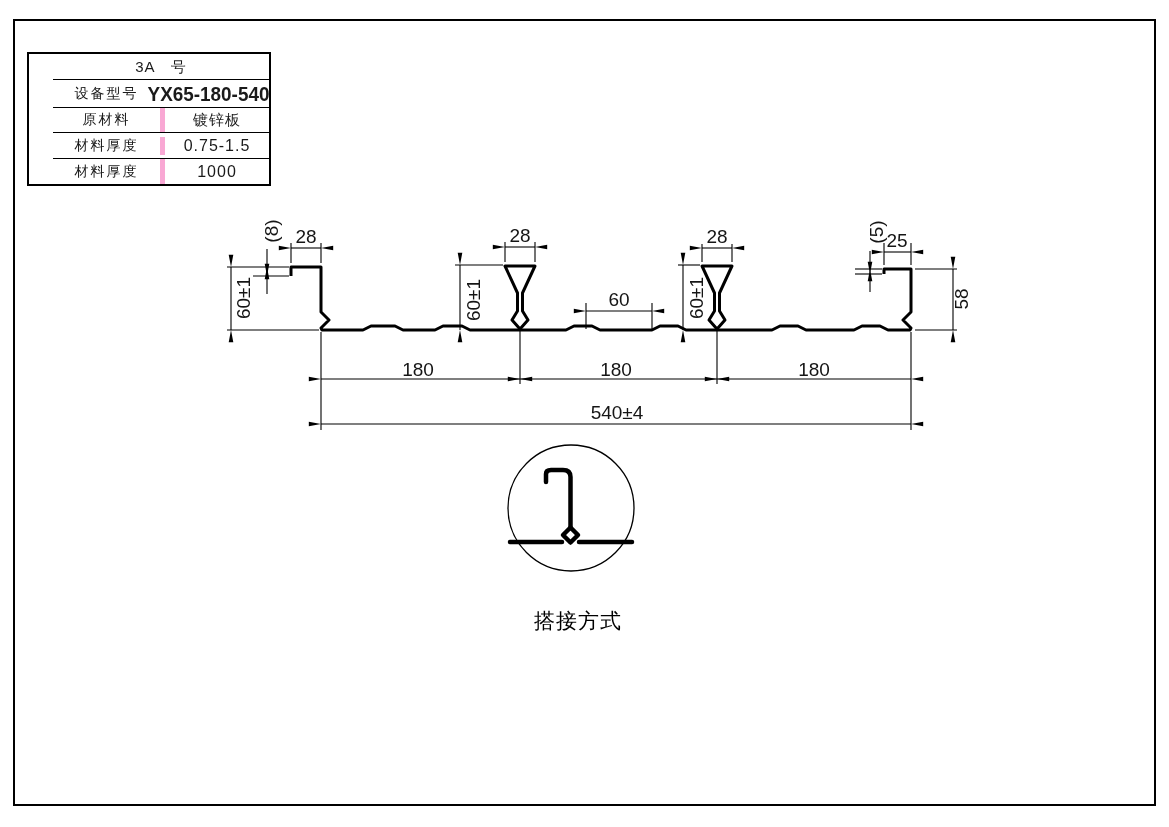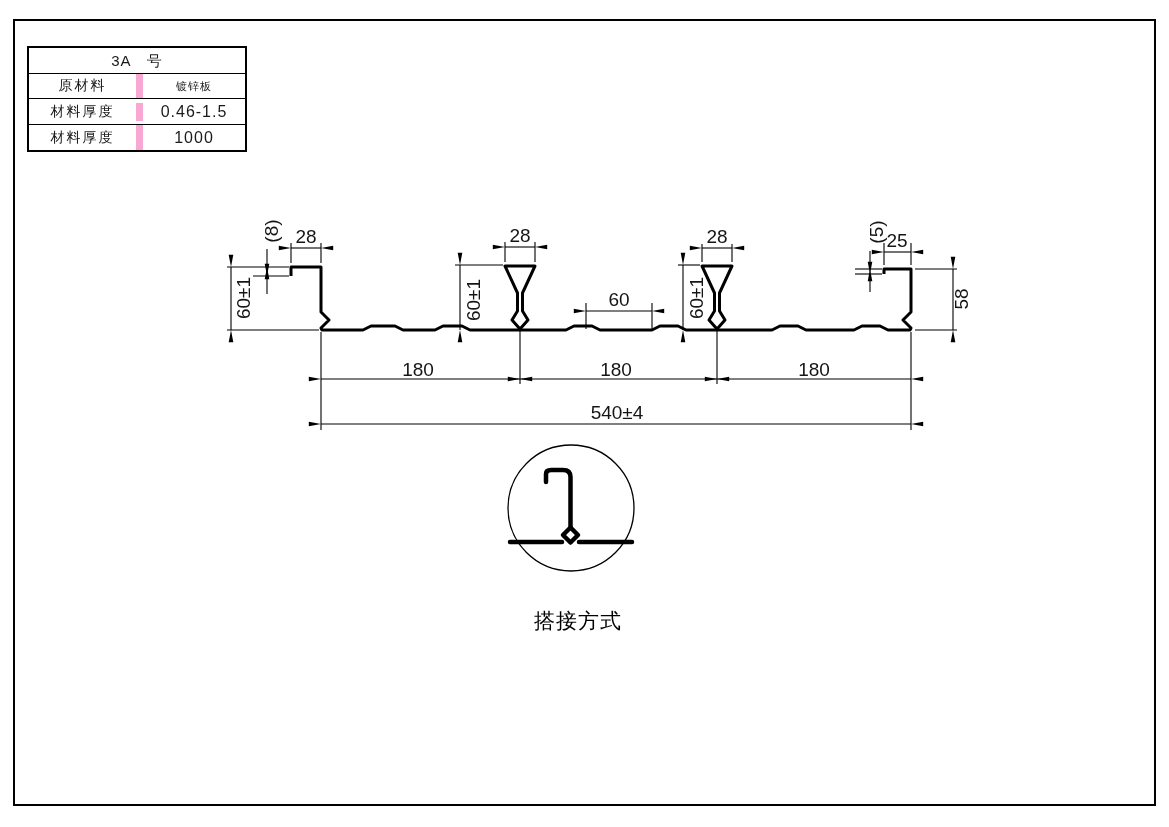--- a/index.html
+++ b/index.html
@@ -1,27 +1,27 @@
 <!DOCTYPE html>
 <html><head>
 <meta charset="utf-8">
 <style>
   html,body{margin:0;padding:0;background:#fff;}
   #page{position:relative;width:1169px;height:827px;background:#ffffff;overflow:hidden;
         font-family:"Liberation Sans",sans-serif;}
   #frame{position:absolute;left:13px;top:19px;width:1139px;height:783px;border:2px solid #000;}
 
   
-  #spec{position:absolute;left:27px;top:46px;width:216px;border:2px solid #000;background:#fff;color:#1a1a1a;}
+  #spec{position:absolute;left:27px;top:52px;width:216px;border:2px solid #000;background:#fff;color:#1a1a1a;padding-left:24px;}
   #spec .t-title{height:25px;line-height:25px;text-align:center;font-size:15px;letter-spacing:1px;white-space:pre;}
   #spec .t-row{display:flex;border-top:1px solid #000;position:relative;}
   #spec .t-label{width:107px;text-align:center;font-size:14px;letter-spacing:2px;
                  display:flex;align-items:center;justify-content:center;}
-  #spec .t-row.divided .t-label{border-right:7px solid #f9a8d4;}
-  #spec .t-value{flex:1;text-align:center;font-size:11px;letter-spacing:1px;
+  #spec .t-row.divided .t-label{border-right:5px solid #f9a8d4;}
+  #spec .t-value{flex:1;text-align:center;font-size:15px;letter-spacing:1px;
                  display:flex;align-items:center;justify-content:center;}
   #spec .r2{height:27px;} #spec .r3{height:24px;} #spec .r4{height:25px;align-items:center;} #spec .r5{height:25px;}
   #spec .model{position:absolute;right:0px;top:0;height:27px;line-height:27px;
                font-weight:bold;font-size:21px;letter-spacing:0;white-space:nowrap;
                transform:scaleX(0.90);transform-origin:right center;background:transparent;}
   #spec .num{font-size:16px;letter-spacing:1px;}
 
   
   #cad{position:absolute;left:0;top:0;}
   .profile{fill:none;stroke:#000;stroke-width:3;stroke-linejoin:round;}
@@ -33,27 +33,32 @@
   text.caption{font-family:"Liberation Sans",sans-serif;font-size:21px;fill:#000;text-anchor:middle;letter-spacing:1px;}
 </style>
 </head>
 <body>
 
 <div id="page">
   <div id="frame"></div>
 
   <div id="spec">
     <div class="t-title">3A　号</div>
+    <div class="t-row r2">
+      <div class="t-label">设备型号</div>
+      <div class="t-value"></div>
+      <div class="model">YX65-180-540</div>
+    </div>
     <div class="t-row r3 divided">
       <div class="t-label">原材料</div>
       <div class="t-value">镀锌板</div>
     </div>
     <div class="t-row r4 divided">
       <div class="t-label">材料厚度</div>
-      <div class="t-value num">0.46-1.5</div>
+      <div class="t-value num">0.75-1.5</div>
     </div>
     <div class="t-row r5 divided">
       <div class="t-label">材料厚度</div>
       <div class="t-value num">1000</div>
     </div>
   </div>
 
   <svg id="cad" width="1169" height="827" viewBox="0 0 1169 827">
     <defs>
       <marker id="arr" markerUnits="userSpaceOnUse" markerWidth="14" markerHeight="8" refX="0.8" refY="4" orient="auto-start-reverse">

